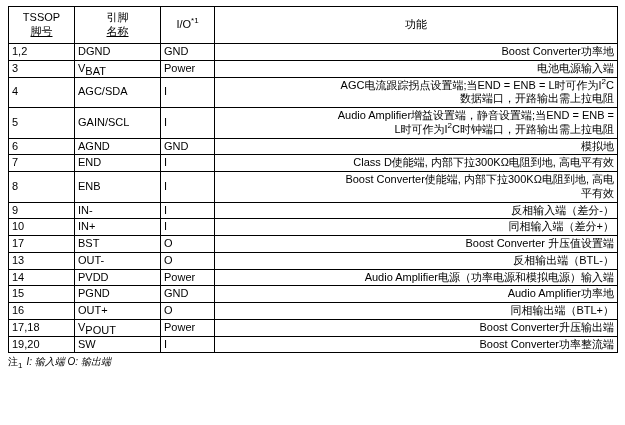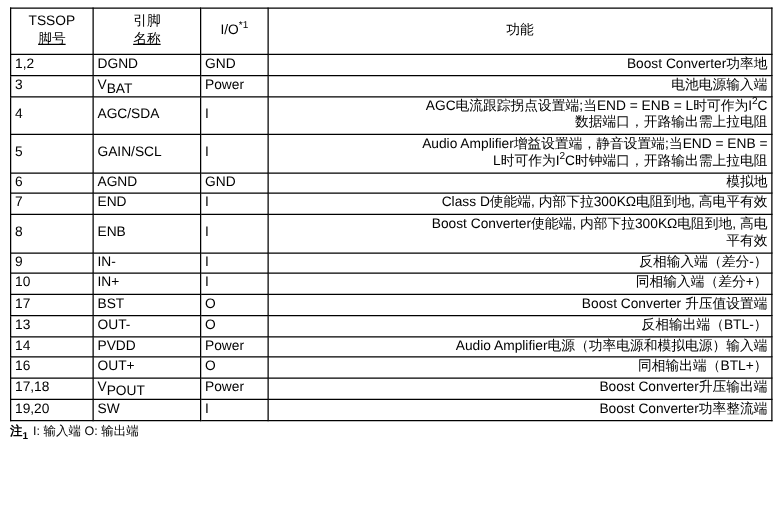--- a/index.html
+++ b/index.html
@@ -60,30 +60,31 @@
   }
   .hdr-line1 { display: block; }
   .hdr-line2 { display: block; text-decoration: underline; }
   .note {
     margin-top: 3px;
     font-size: 10px;
     line-height: 1.2;
     color: #000;
   }
   .note .note-label {
-    font-weight: bold;
+    font-weight: normal;
     font-size: 10px;
   }
   .note .note-label .note-num {
     font-size: 8px;
     vertical-align: sub;
     line-height: 0;
   }
   .note .note-body {
     margin-left: 4px;
+    font-style: italic;
   }
 </style>
 </head>
 <body>
 
 <div class="page">
 
   <table class="pin-table">
     <colgroup>
       <col class="col-pin">
@@ -201,20 +202,28 @@
         </tr>
         <tr>
           <td class="c-pin">14</td>
           <td class="c-name">PVDD</td>
           <td class="c-io">Power</td>
           <td class="c-func">
             <div>Audio Amplifier电源（功率电源和模拟电源）输入端</div>
           </td>
         </tr>
         <tr>
+          <td class="c-pin">15</td>
+          <td class="c-name">PGND</td>
+          <td class="c-io">GND</td>
+          <td class="c-func">
+            <div>Audio Amplifier功率地</div>
+          </td>
+        </tr>
+        <tr>
           <td class="c-pin">16</td>
           <td class="c-name">OUT+</td>
           <td class="c-io">O</td>
           <td class="c-func">
             <div>同相输出端（BTL+）</div>
           </td>
         </tr>
         <tr>
           <td class="c-pin">17,18</td>
           <td class="c-name"><span>V</span><span class="sub">POUT</span></td>

